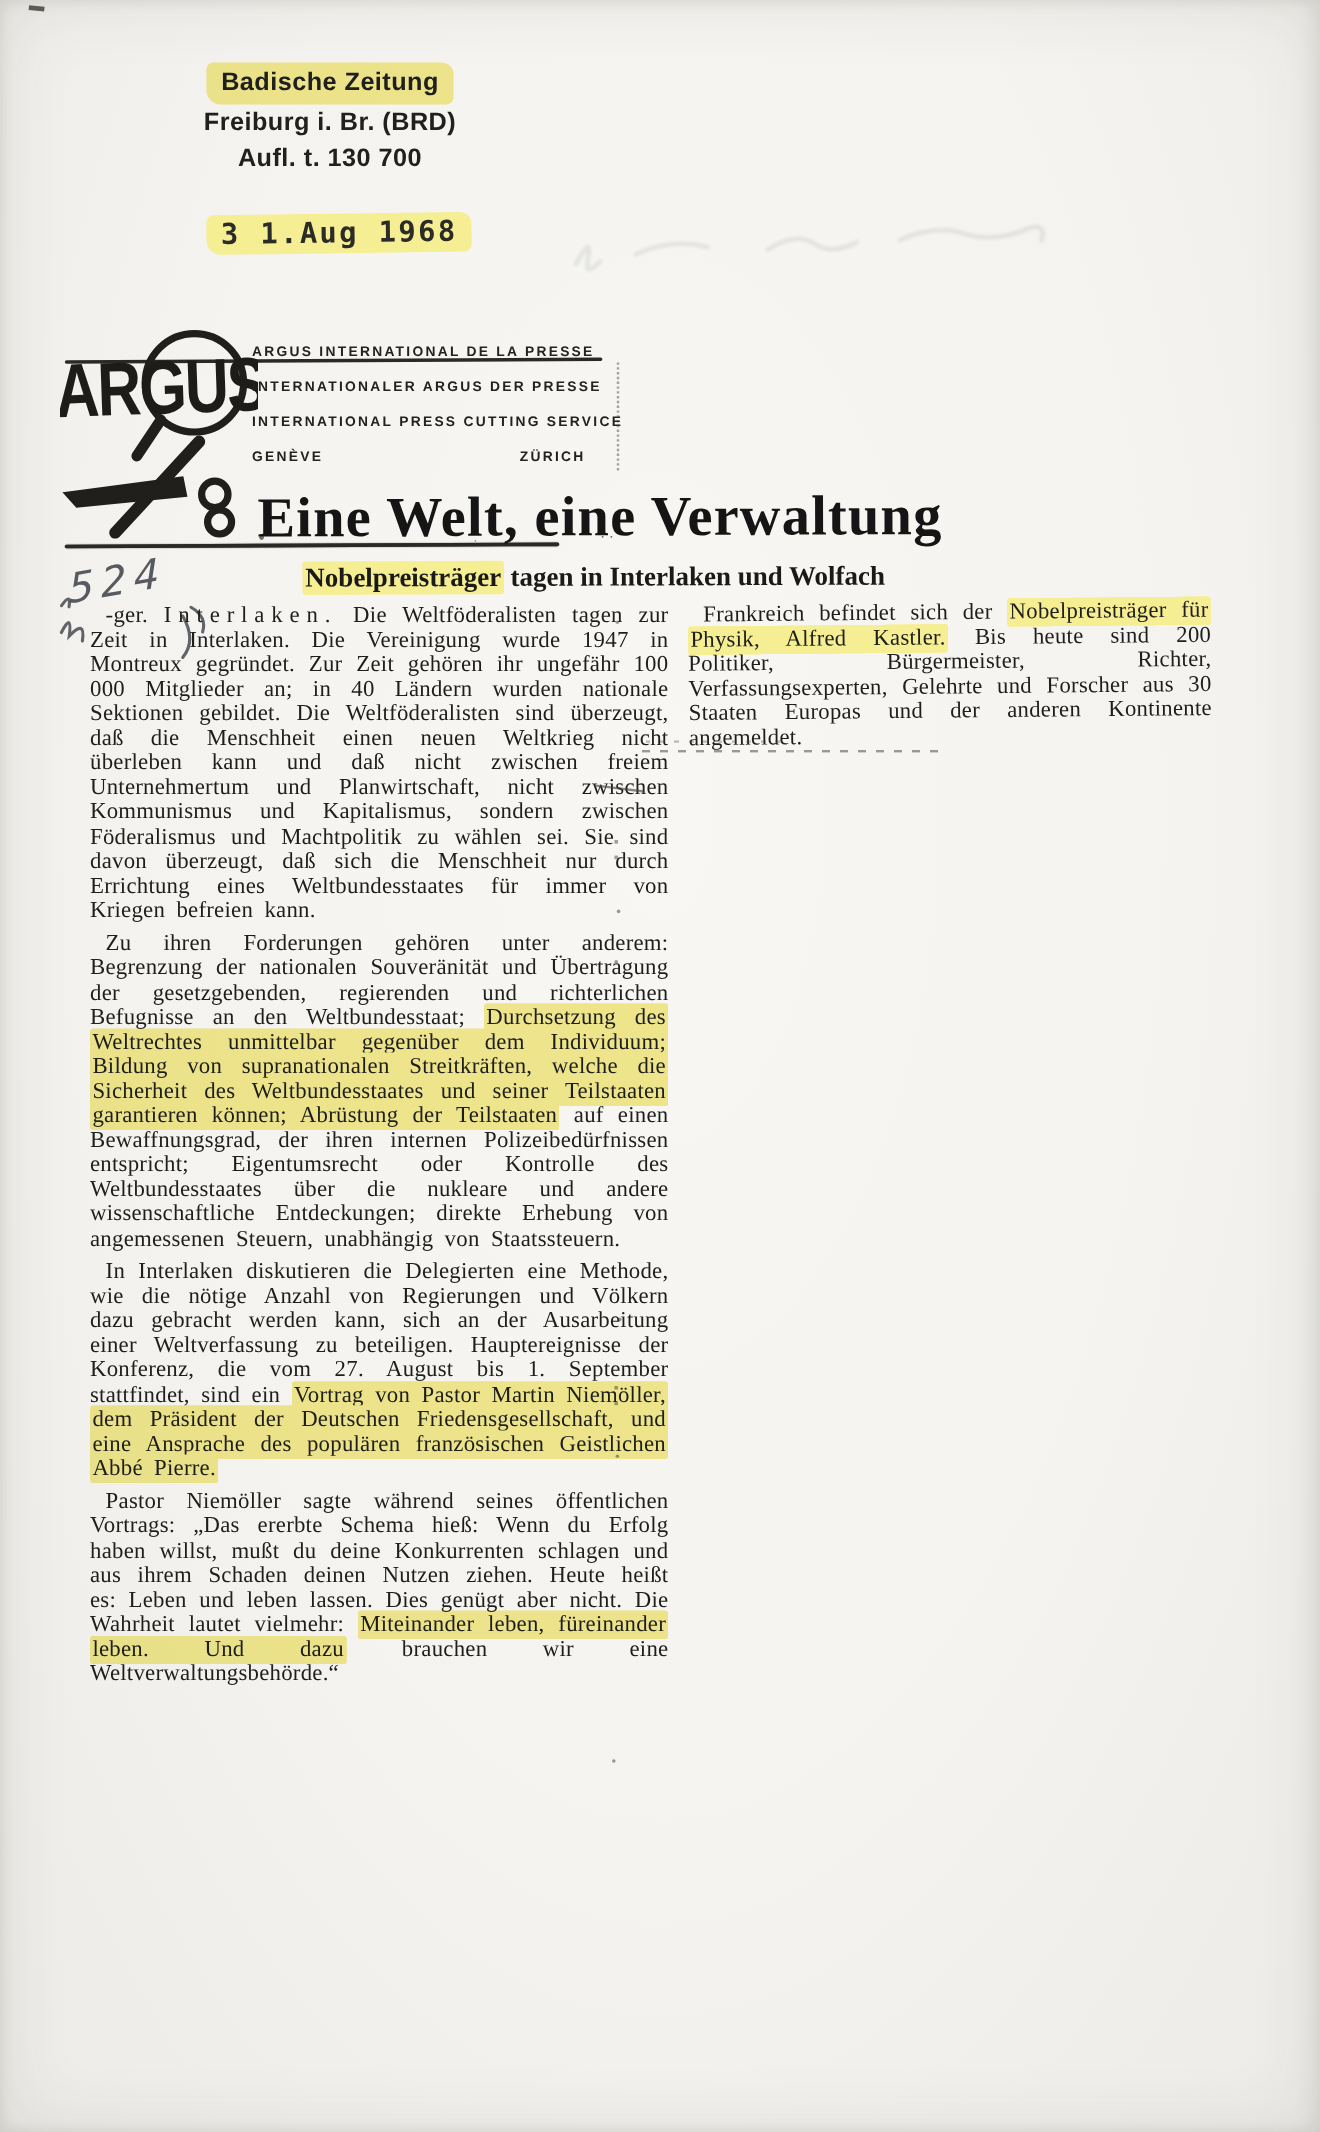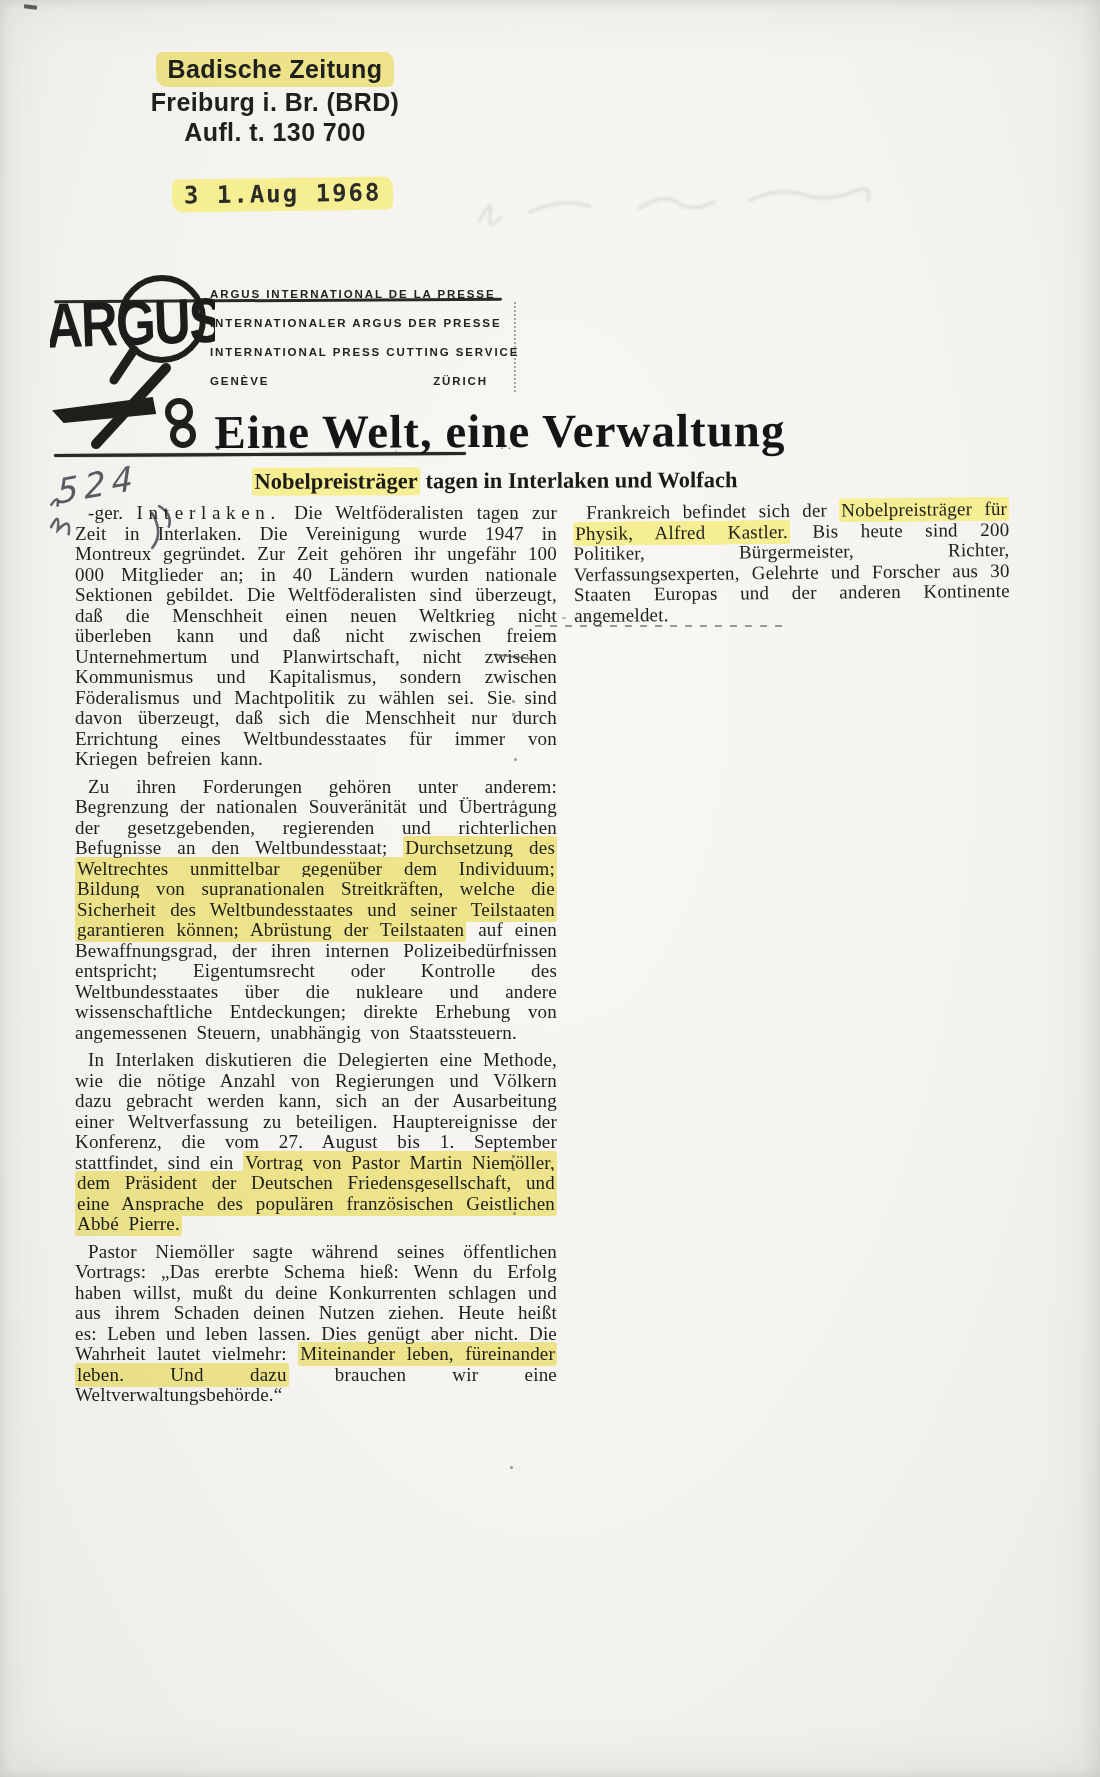--- a/index.html
+++ b/index.html
@@ -9,21 +9,21 @@
     font-family:"Liberation Serif", serif;
   }
   .page{
     position:absolute;inset:0;
     background:radial-gradient(ellipse at 50% 38%, #f8f7f3 0%, #f4f3ef 55%, #edebe7 100%);
     box-shadow:inset 0 0 60px rgba(60,60,55,.10), inset -6px 0 14px rgba(60,60,55,.08), inset 4px 0 10px rgba(60,60,55,.06);
   }
   
   .pub-stamp{position:absolute;left:150px;top:52px;width:250px;text-align:center;
     font-family:"Liberation Sans", sans-serif;font-weight:bold;color:#20201e;}
-  .pub-line{font-size:25px;line-height:30px;letter-spacing:.4px;}
+  .pub-line{font-size:21px;line-height:30px;letter-spacing:.4px;}
   .hl{background:#f6ee93;mix-blend-mode:multiply;border-radius:3px;padding:1px 2px 2px;box-decoration-break:clone;}
   .hl-chip{background:#f6ee93;mix-blend-mode:multiply;border-radius:6px 10px 6px 12px;padding:2px 12px 3px;display:inline-block;}
   .date-stamp{position:absolute;left:172px;top:178px;
     font-family:"DejaVu Sans Mono", monospace;font-weight:bold;font-size:24px;color:#2b2b28;
     letter-spacing:2px;transform:rotate(-.8deg);}
   
   .ghost{position:absolute;left:440px;top:150px;width:500px;height:120px;opacity:.12;filter:blur(1.2px);}
   
   .argus{position:absolute;left:0;top:0;color:#23221f;}
   .rule{position:absolute;background:#2a2925;height:3px;border-radius:2px;}

